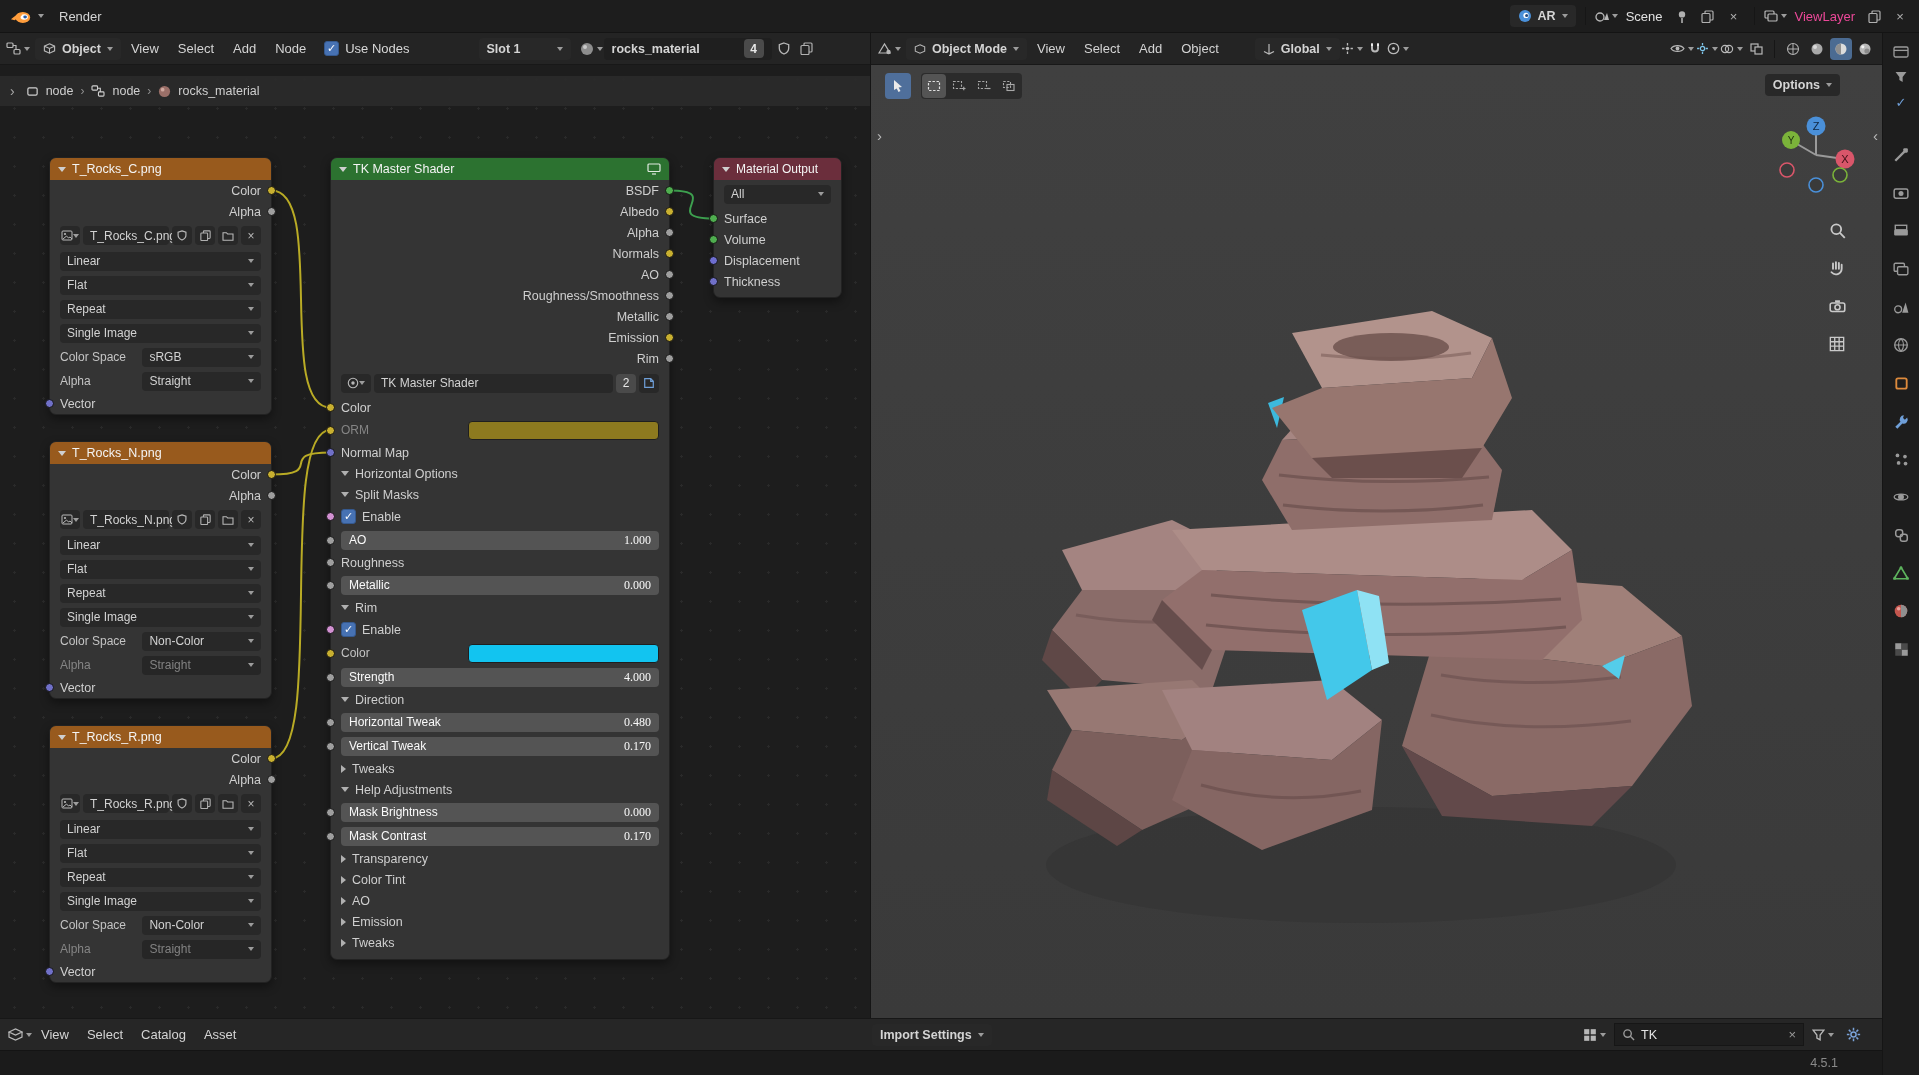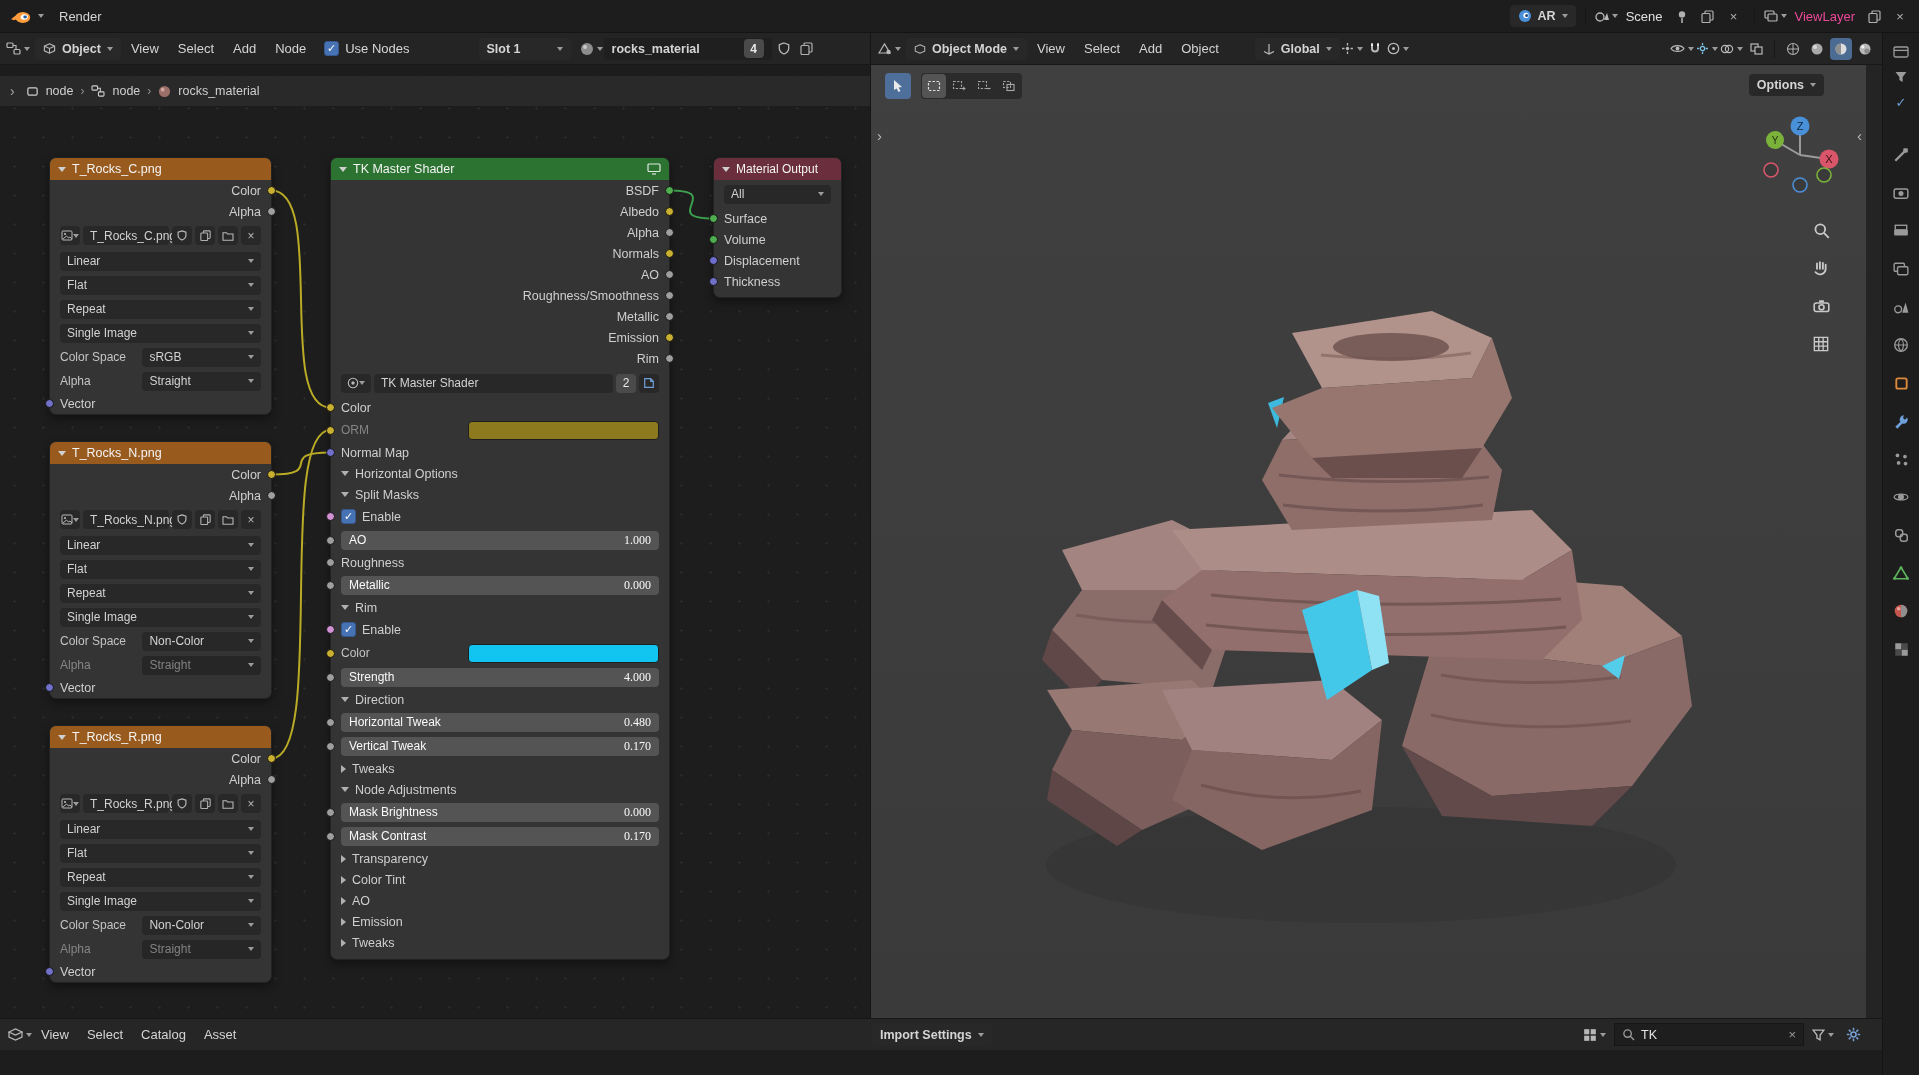--- a/index.html
+++ b/index.html
@@ -57,21 +57,21 @@
   .nwdg .chev{margin-left:auto;}
   .nwdg.dim{color:#828282;background:#262626;}
   .sld{flex:1;height:19px;background:#545454;border-radius:4px;display:flex;align-items:center;padding:0 8px;color:#fafafa;font-size:12px;}
   .sld .val{margin-left:auto;font-family:Liberation Serif, serif;}
   .swatch{flex:1;height:19px;border-radius:4px;border:1px solid #1f1f1f;}
   .chip{height:19px;min-width:20px;background:#4a4a4a;border-radius:4px;display:inline-flex;align-items:center;justify-content:center;padding:0 5px;color:#e8e8e8;font-size:12px;flex:none;}
   .nicon{width:20px;height:19px;background:#282828;border-radius:4px;display:inline-flex;align-items:center;justify-content:center;color:#b8b8b8;flex:none;font-size:12px;}
   .labw{width:38%;flex:none;font-size:12px;color:#c4c4c4;}
 
   
-  .vp-canvas{position:absolute;left:0;top:32px;right:16px;height:953px;background:linear-gradient(#404040,#3a3a3a);overflow:hidden;}
+  .vp-canvas{position:absolute;left:0;top:32px;right:0;height:953px;background:linear-gradient(#404040,#3a3a3a);overflow:hidden;}
   .vp-tools{position:absolute;left:14px;top:8px;display:flex;align-items:center;gap:10px;}
   .toolbtn{width:26px;height:26px;border-radius:4px;background:rgba(40,40,40,.85);display:flex;align-items:center;justify-content:center;}
   .toolbtn.active{background:#4f6f9b;}
   .tool-group{display:flex;gap:1px;background:rgba(40,40,40,.85);border-radius:4px;padding:1px;}
   .tool-group .toolbtn{background:transparent;width:24px;height:24px;}
   .tool-group .toolbtn.sel{background:#545454;}
   .options-btn{position:absolute;right:42px;top:9px;}
   .navgizmo{position:absolute;right:24px;top:48px;}
   .vpnav{position:absolute;right:30px;display:flex;align-items:center;justify-content:center;width:30px;height:30px;border-radius:50%;color:#c9c9c9;}
   .edge-arrow{position:absolute;color:#b9b9b9;font-size:15px;}
@@ -649,21 +649,21 @@
               <span class="val">0.170</span>
             </span>
             <span class="sock in s-gry"></span>
           </div>
         <div class="nrow h21">
             <span class="tri-r"></span>
             <span class="lab">Tweaks</span>
           </div>
         <div class="nrow h21">
             <span class="tri-d" style="border-top-color:#b0b0b0;"></span>
-            <span class="lab">Node Adjustments</span>
+            <span class="lab">Help Adjustments</span>
           </div>
         <div class="nrow">
             <span class="sld">
               <span>Mask Brightness</span>
               <span class="val">0.000</span>
             </span>
             <span class="sock in s-gry"></span>
           </div>
         <div class="nrow">
             <span class="sld">
@@ -1100,14 +1100,17 @@
       </span>
       <span class="icobtn">
         <svg width="15" height="15" viewBox="0 0 14 14">
             <circle cx="7" cy="7" r="2.4" fill="none" stroke="#7aa2d8" stroke-width="1.4"></circle>
             <path d="M7 0.8v2.4M7 10.8v2.4M0.8 7h2.4M10.8 7h2.4M2.6 2.6l1.7 1.7M9.7 9.7l1.7 1.7M11.4 2.6 9.7 4.3M4.3 9.7l-1.7 1.7" stroke="#7aa2d8" stroke-width="1.4"></path>
           </svg>
       </span>
     </span>
   </footer>
 
+  <footer class="status-bar">
+    <span>4.5.1</span>
+  </footer>
 
 </div>
 
 </body></html>

